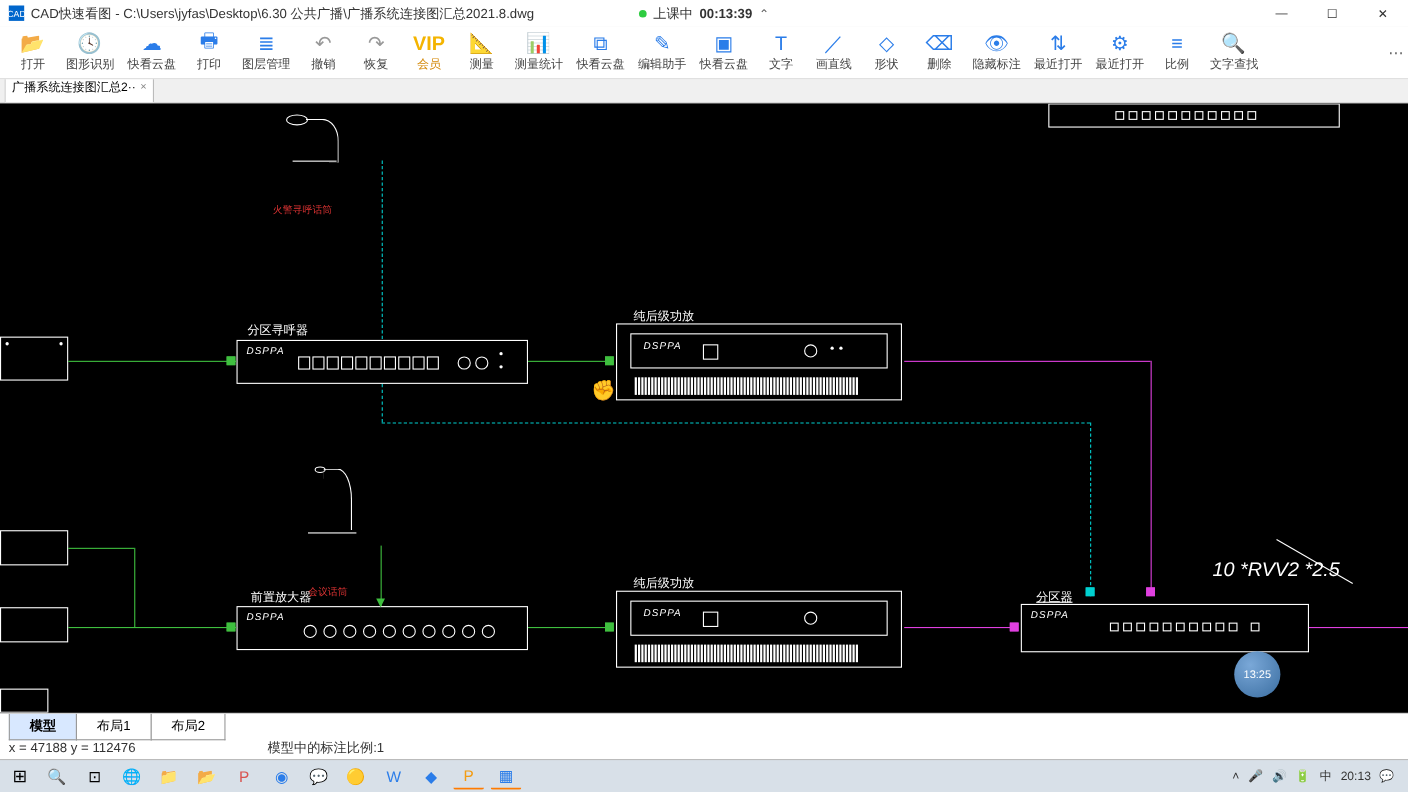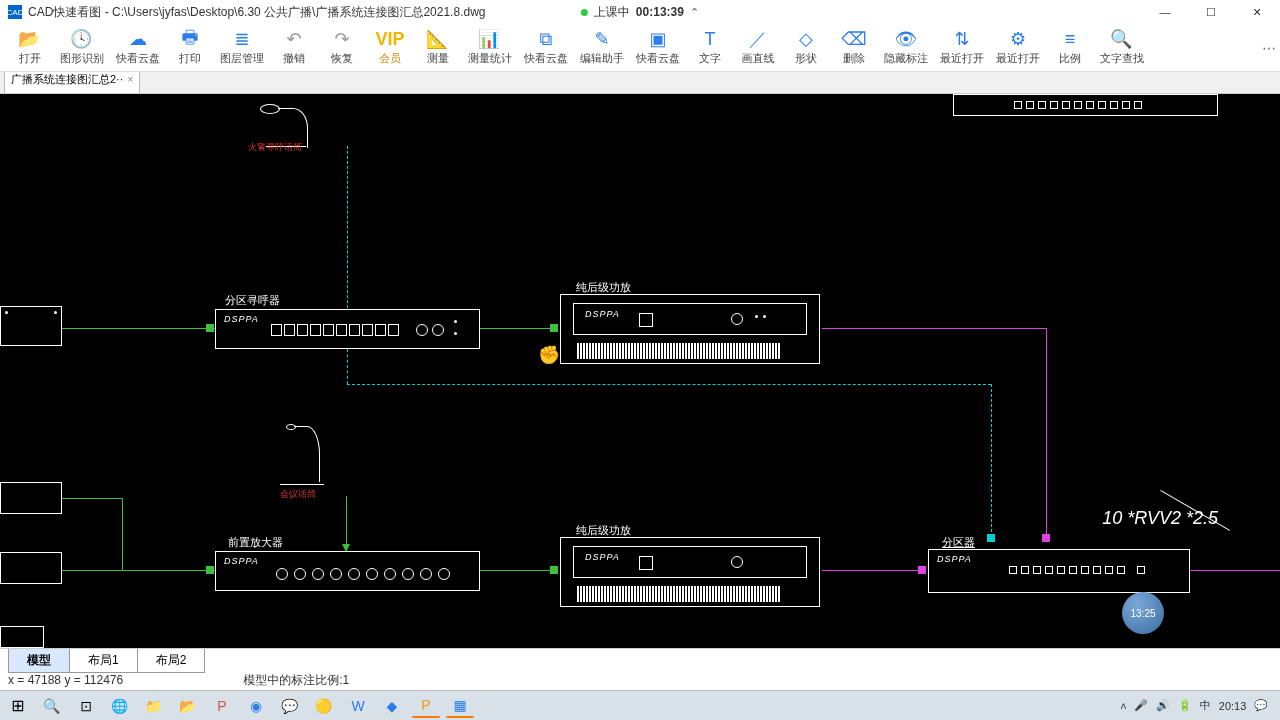--- a/index.html
+++ b/index.html
@@ -36,21 +36,21 @@
 
 
 .wm { position: absolute; font-size: 40px; color: rgba(255,255,255,0.08); font-weight: bold; letter-spacing: 6px; pointer-events: none; }
 
 
 .eq { position: absolute; border: 1px solid #fff; background: #000; }
 .eq .inner { position: absolute; border: 1px solid #fff; }
 .eq .brand { position: absolute; left: 8px; top: 4px; font-size: 9px; font-style: italic; letter-spacing: 1px; }
 .eq .dot { width: 3px; height: 3px; border-radius: 50%; background: #fff; position: absolute; }
 .eq-label { position: absolute; font-size: 11px; color: #fff; white-space: nowrap; }
-.red-label { position: absolute; font-size: 9px; color: #d33; white-space: nowrap; }
+.red-label { position: absolute; font-size: 9px; color: #d33; white-space: nowrap; margin-top: 44px; }
 
 
 .knobs { position: absolute; display: flex; gap: 6px; }
 .knob { width: 12px; height: 12px; border: 1px solid #fff; border-radius: 50%; }
 .slots { position: absolute; display: flex; gap: 2px; }
 .slot { width: 11px; height: 12px; border: 1px solid #fff; }
 .squares { position: absolute; display: flex; gap: 4px; }
 .sq { width: 8px; height: 8px; border: 1px solid #fff; }
 .bigsq { width: 14px; height: 14px; border: 1px solid #fff; position: absolute; }
 .grill { position: absolute; display: flex; gap: 1px; }

